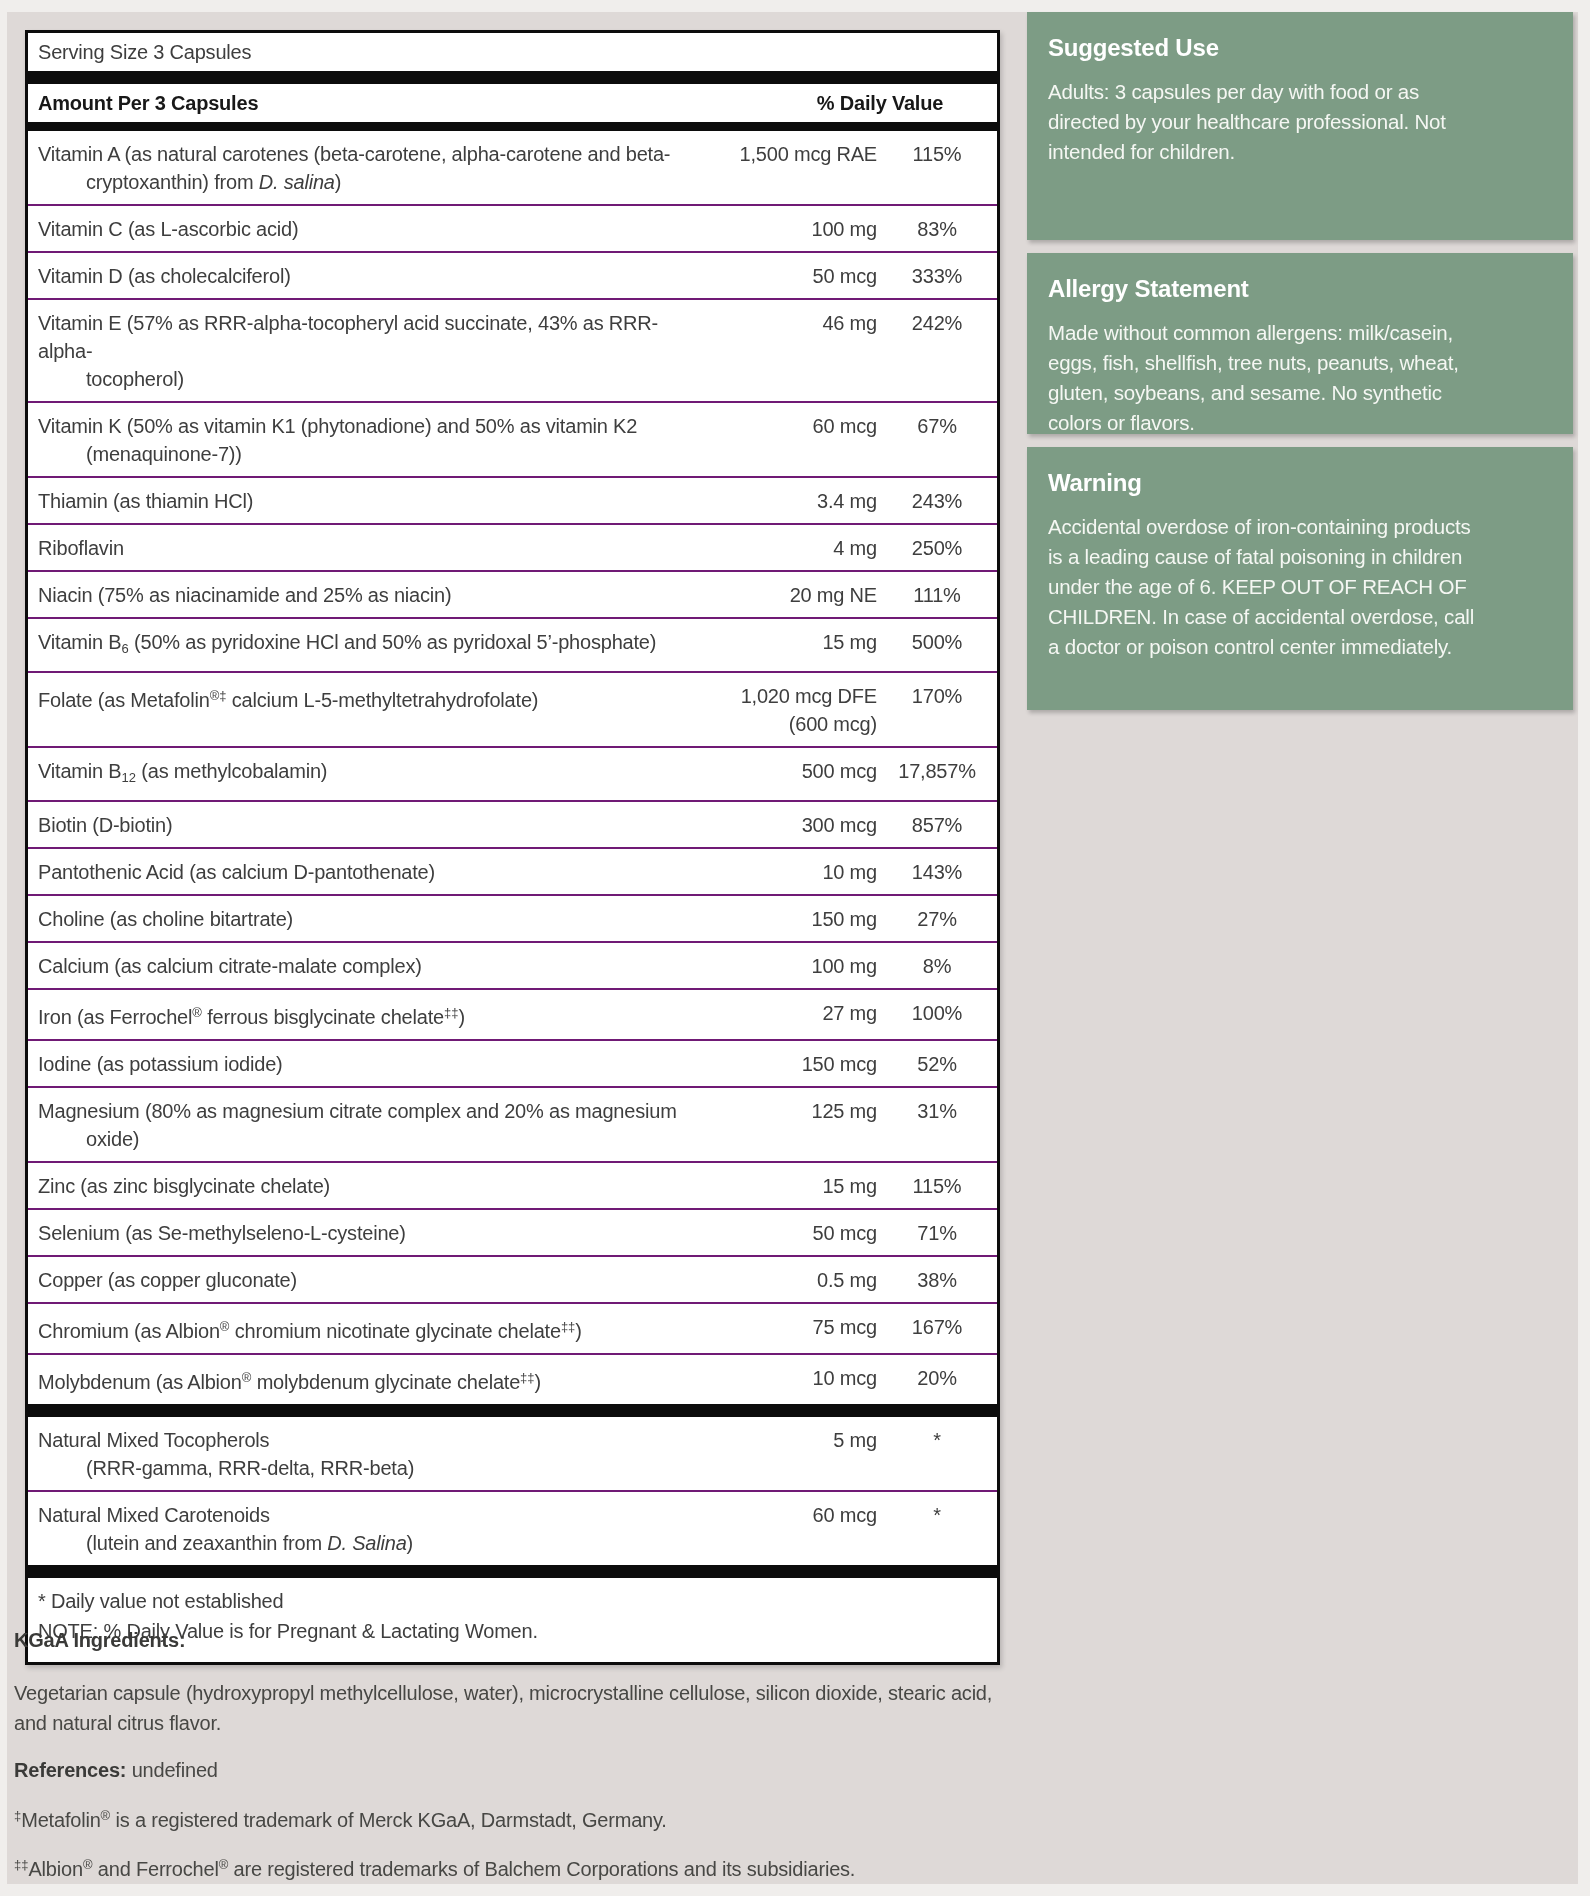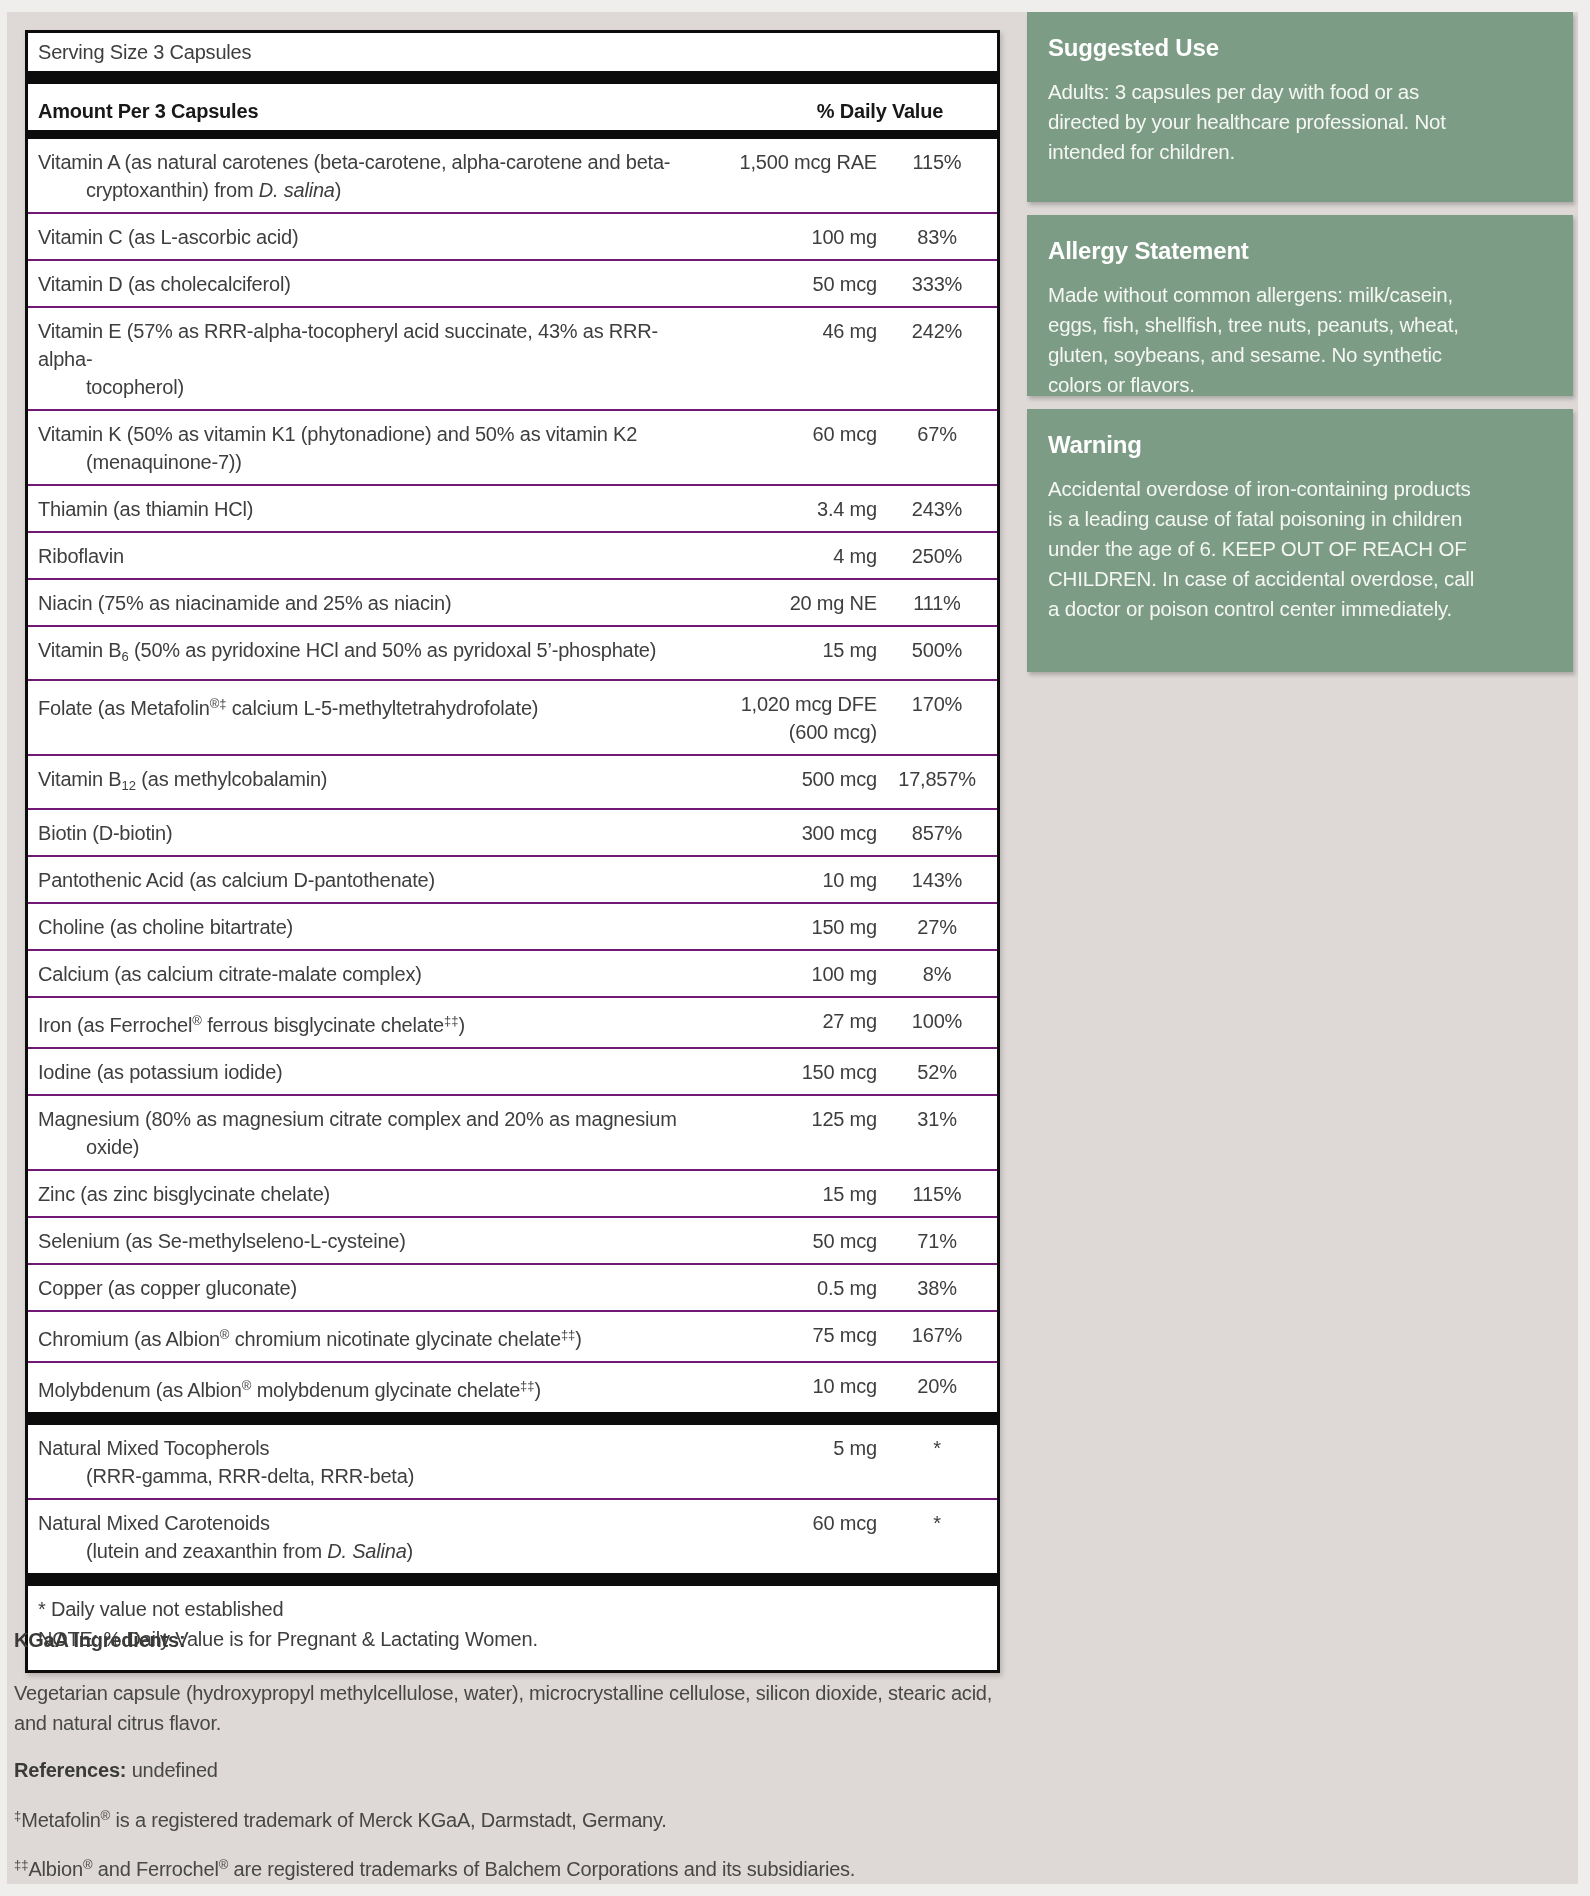--- a/index.html
+++ b/index.html
@@ -16,42 +16,42 @@
   
   .panel {
     position:absolute; left:18px; top:18px; width:975px;
     background:#ffffff; border:3px solid #0c0c0c;
     color:#3e3e3e; font-size:20px; letter-spacing:-0.2px;
     box-shadow:2px 3px 5px rgba(0,0,0,0.18);
   }
   .serving { padding:5px 10px; line-height:28px; }
   .bar { background:#0c0c0c; height:13px; }
   .bar.thin { height:9px; }
-  .cols { display:flex; padding:13px 10px 5px 10px; line-height:28px; font-weight:700; color:#181818; }
+  .cols { display:flex; padding:5px 10px 5px 10px; line-height:28px; font-weight:700; color:#181818; }
   .cols .left { flex:1; }
   .cols .right { width:210px; text-align:center; padding-right:4px; }
   .row { display:flex; padding:8.5px 0 8.5px 10px; line-height:28px; }
   .rows .row + .row { border-top:2px solid #701a75; }
   .cell.label { flex:1; padding-right:14px; }
   .lab-line.indent { padding-left:48px; }
   .cell.amount { width:175px; text-align:right; white-space:nowrap; }
   .cell.dv { width:120px; text-align:center; }
   .foot { padding:8px 10px 16px; line-height:30px; }
   .sup { font-size:13px; vertical-align:7px; letter-spacing:0; }
   .sub { font-size:13px; vertical-align:-4px; letter-spacing:0; }
   
   .sidebar { position:absolute; left:1020px; top:0; width:546px; }
   .box {
     background:#7d9c85; color:#fff;
     padding:21px 20px 20px 21px; margin-bottom:13px;
     box-shadow:2px 3px 4px rgba(0,0,0,0.22);
   }
   .box h2 { margin:0 0 15px; font-size:24px; line-height:29px; font-weight:700; color:#ffffff; letter-spacing:-0.2px; }
   .box p  { margin:0; font-size:20.5px; line-height:30px; color:#f5f7f3; white-space:pre-line; letter-spacing:-0.2px; }
-  .box.h1 { height:190px; }
+  .box.h1 { height:228px; }
   .box.h2x { height:181px; }
   .box.h3x { height:263px; }
   
   .bottom {
     position:absolute; left:7px; top:1614px; width:1085px;
     color:#474744; font-size:20px; line-height:30px; letter-spacing:-0.2px;
   }
   .bottom .head { font-weight:700; color:#3a3a38; line-height:28px; margin:0 0 24px; }
   .bottom .ing { margin:0 0 18px; white-space:pre-line; }
   .bottom .refs { margin:0 0 18px; line-height:28px; }

